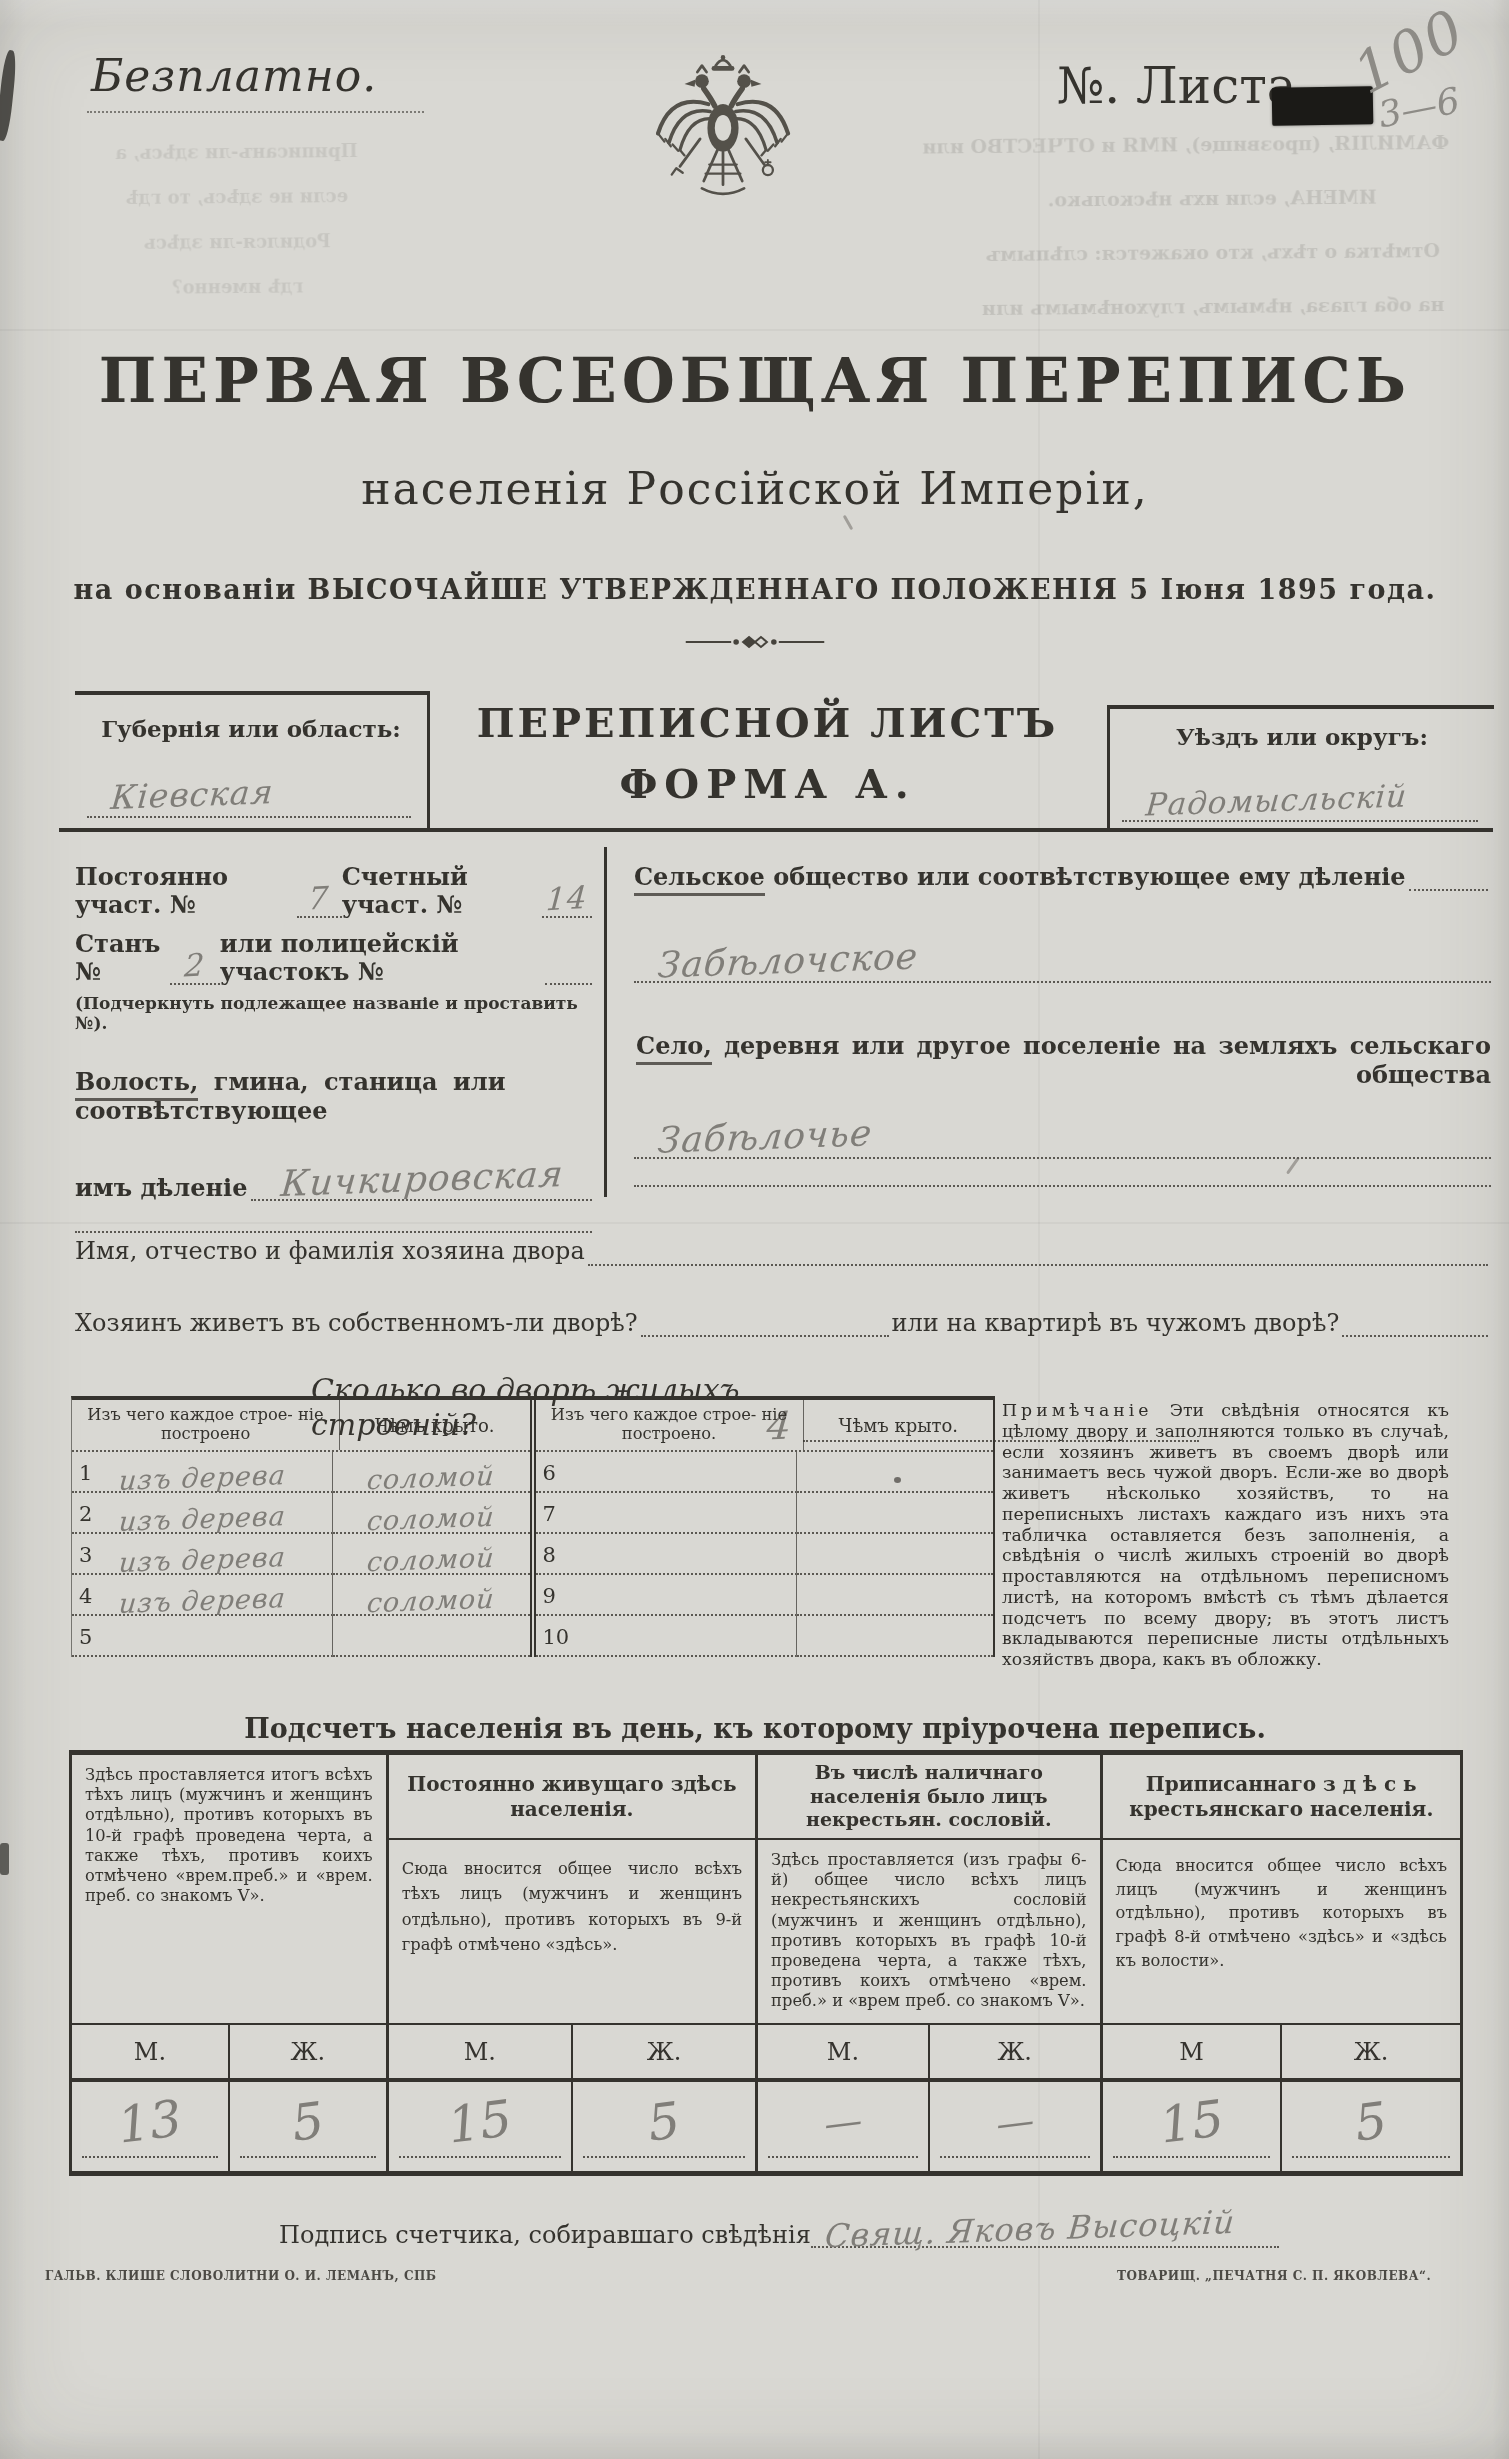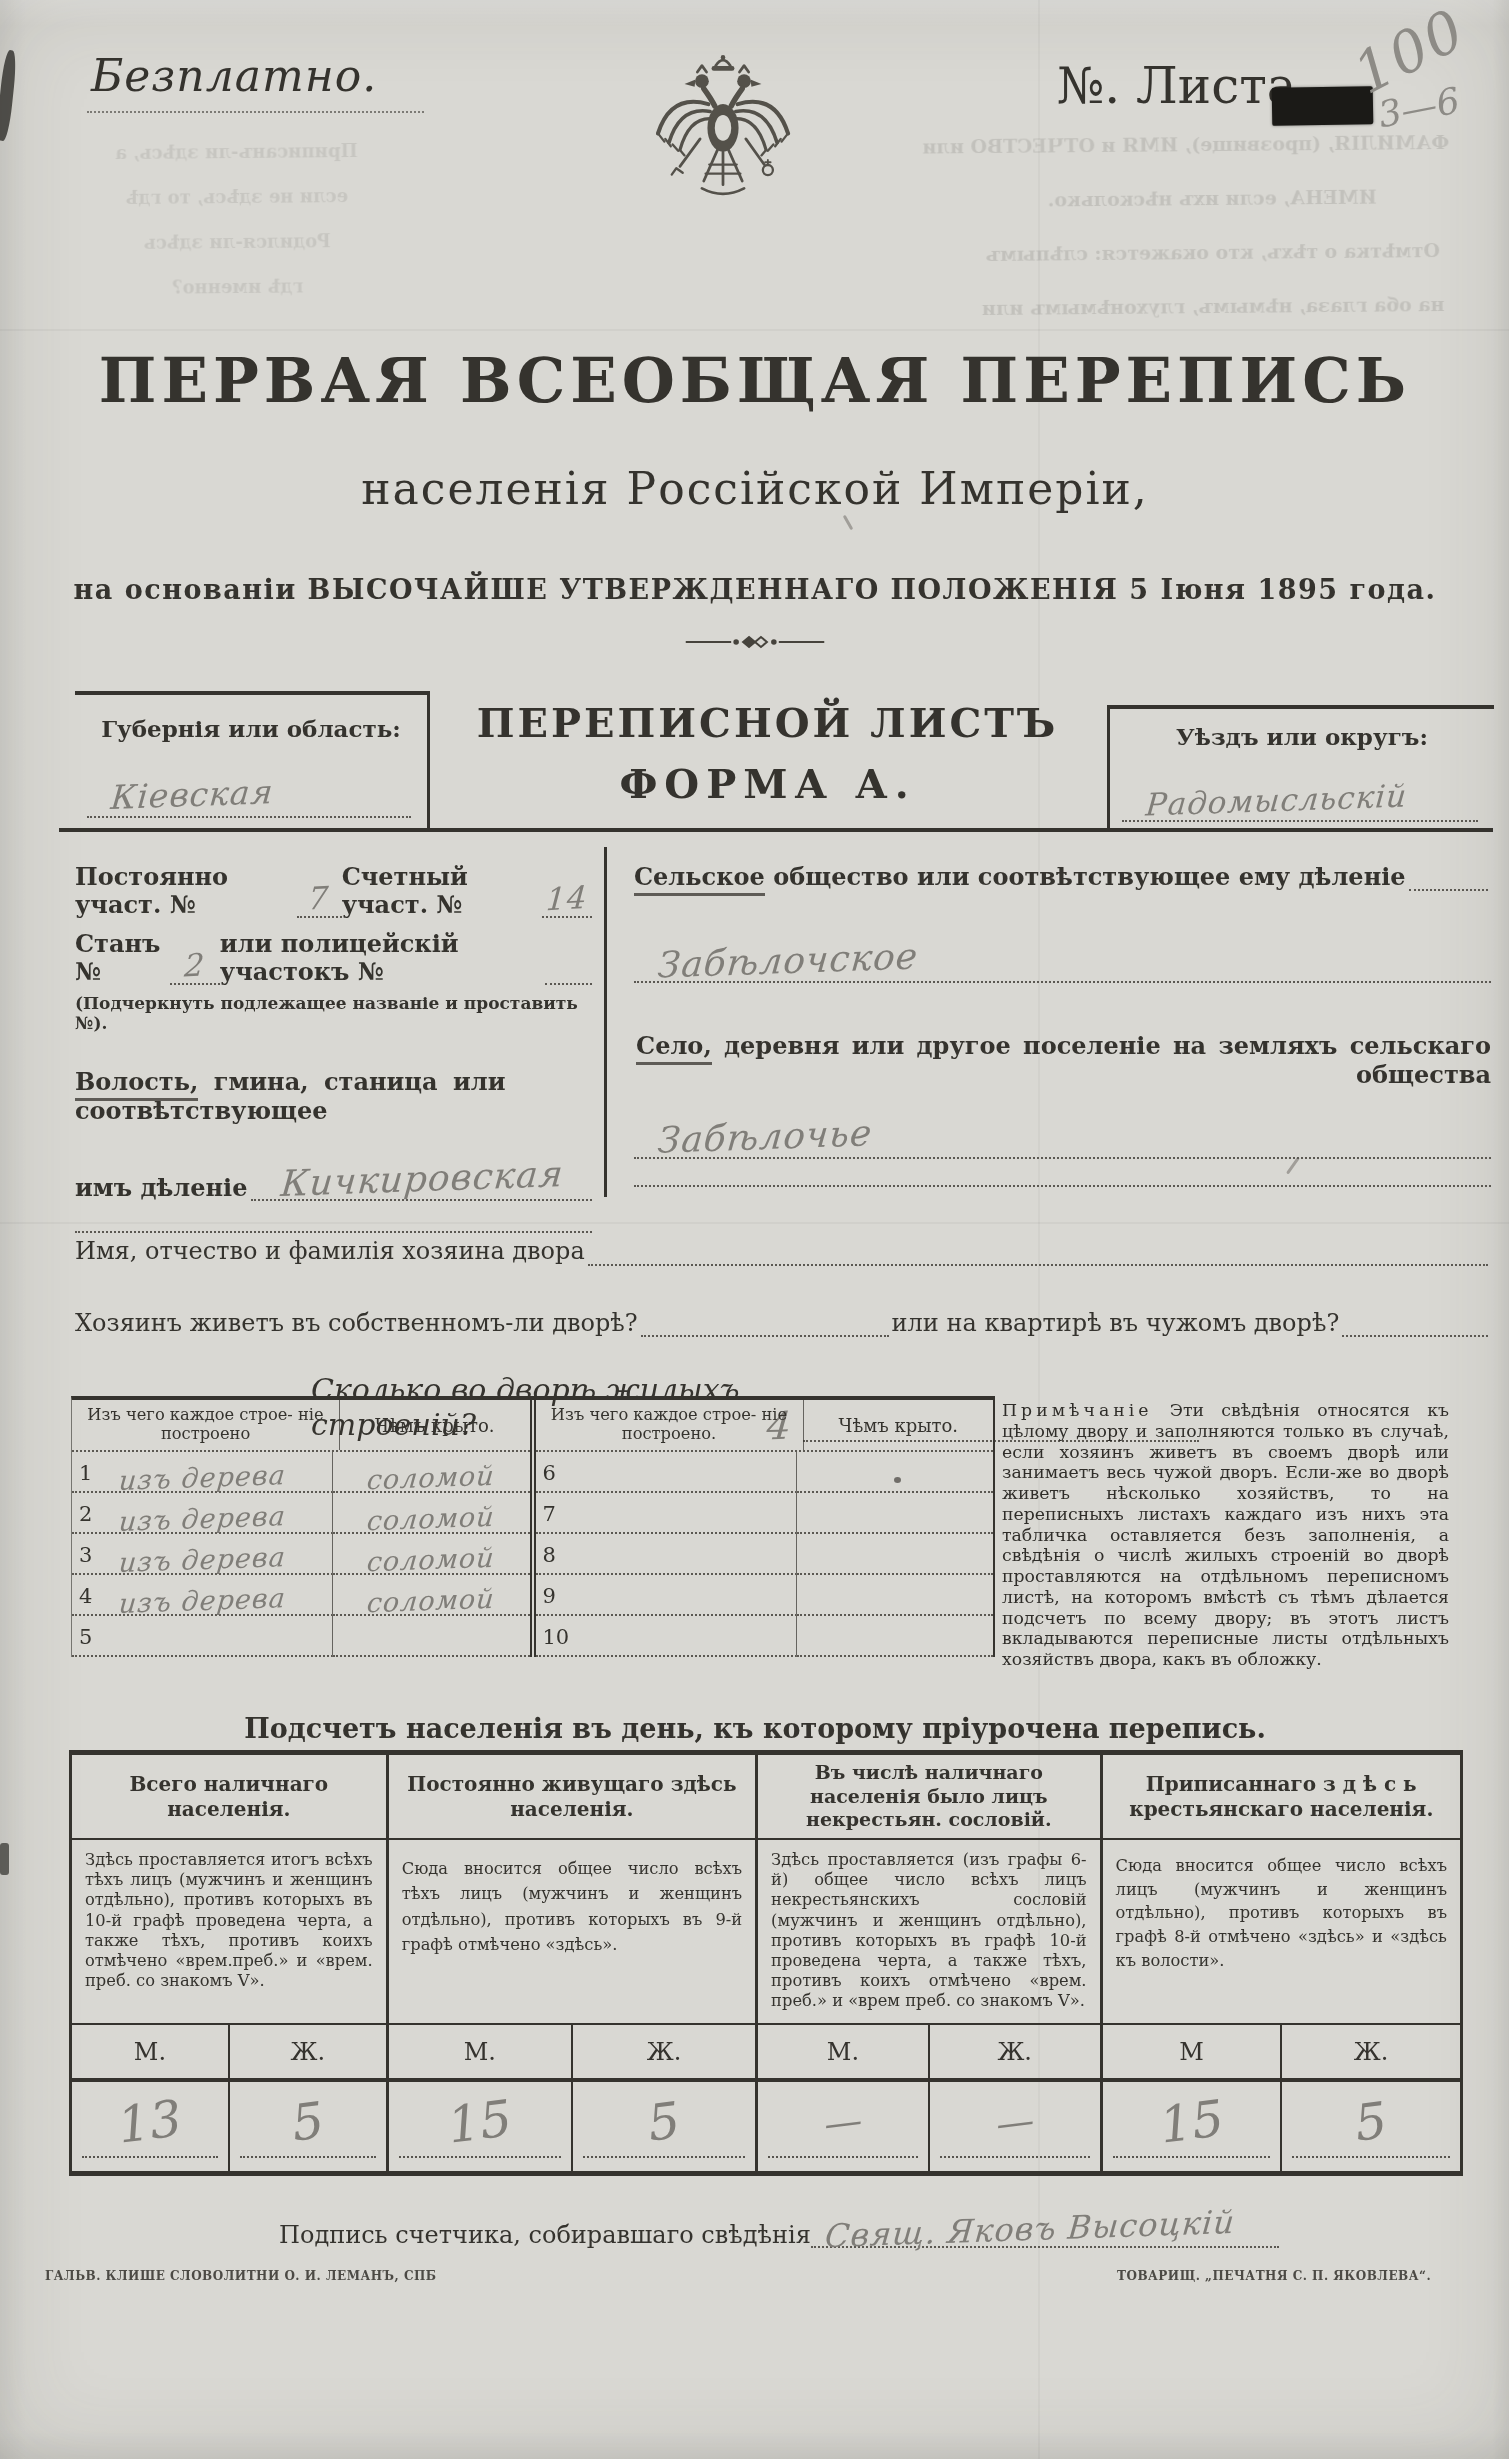--- a/index.html
+++ b/index.html
@@ -386,21 +386,20 @@
 
   <div class="abs note" style="left:1002px;top:1400px;width:447px;">
     <span class="note-lead">Примѣчаніе</span><span> Эти свѣдѣнія относятся къ цѣлому двору и заполняются только въ случаѣ, если хозяинъ живетъ въ своемъ дворѣ или занимаетъ весь чужой дворъ. Если-же во дворѣ живетъ нѣсколько хозяйствъ, то на переписныхъ листахъ каждаго изъ нихъ эта табличка оставляется безъ заполненія, а свѣдѣнія о числѣ жилыхъ строеній во дворѣ проставляются на отдѣльномъ переписномъ листѣ, на которомъ вмѣстѣ съ тѣмъ дѣлается подсчетъ по всему двору; въ этотъ листъ вкладываются переписные листы отдѣльныхъ хозяйствъ двора, какъ въ обложку.</span>
   </div>
 
   <div class="abs center c-heading" style="top:1713px;">Подсчетъ населенія въ день, къ которому пріурочена перепись.</div>
 
   <div class="abs ctable" style="left:69px;top:1750px;width:1388px;height:416px;">
 
     <div class="cg" style="flex:0 0 22.6%;">
-      <div class="cg-h">Всего наличнаго населенія.</div>
       <div class="cg-d">Здѣсь проставляется итогъ всѣхъ тѣхъ лицъ (мужчинъ и женщинъ отдѣльно), противъ которыхъ въ 10-й графѣ проведена черта, а также тѣхъ, противъ коихъ отмѣчено «врем.преб.» и «врем. преб. со знакомъ V».</div>
       <div class="cg-mj">
         <div class="mj">М.</div>
         <div class="mj">Ж.</div>
       </div>
       <div class="cg-v">
         <div class="vc">
             <span class="hw-num">13</span>
           </div>
         <div class="vc">

